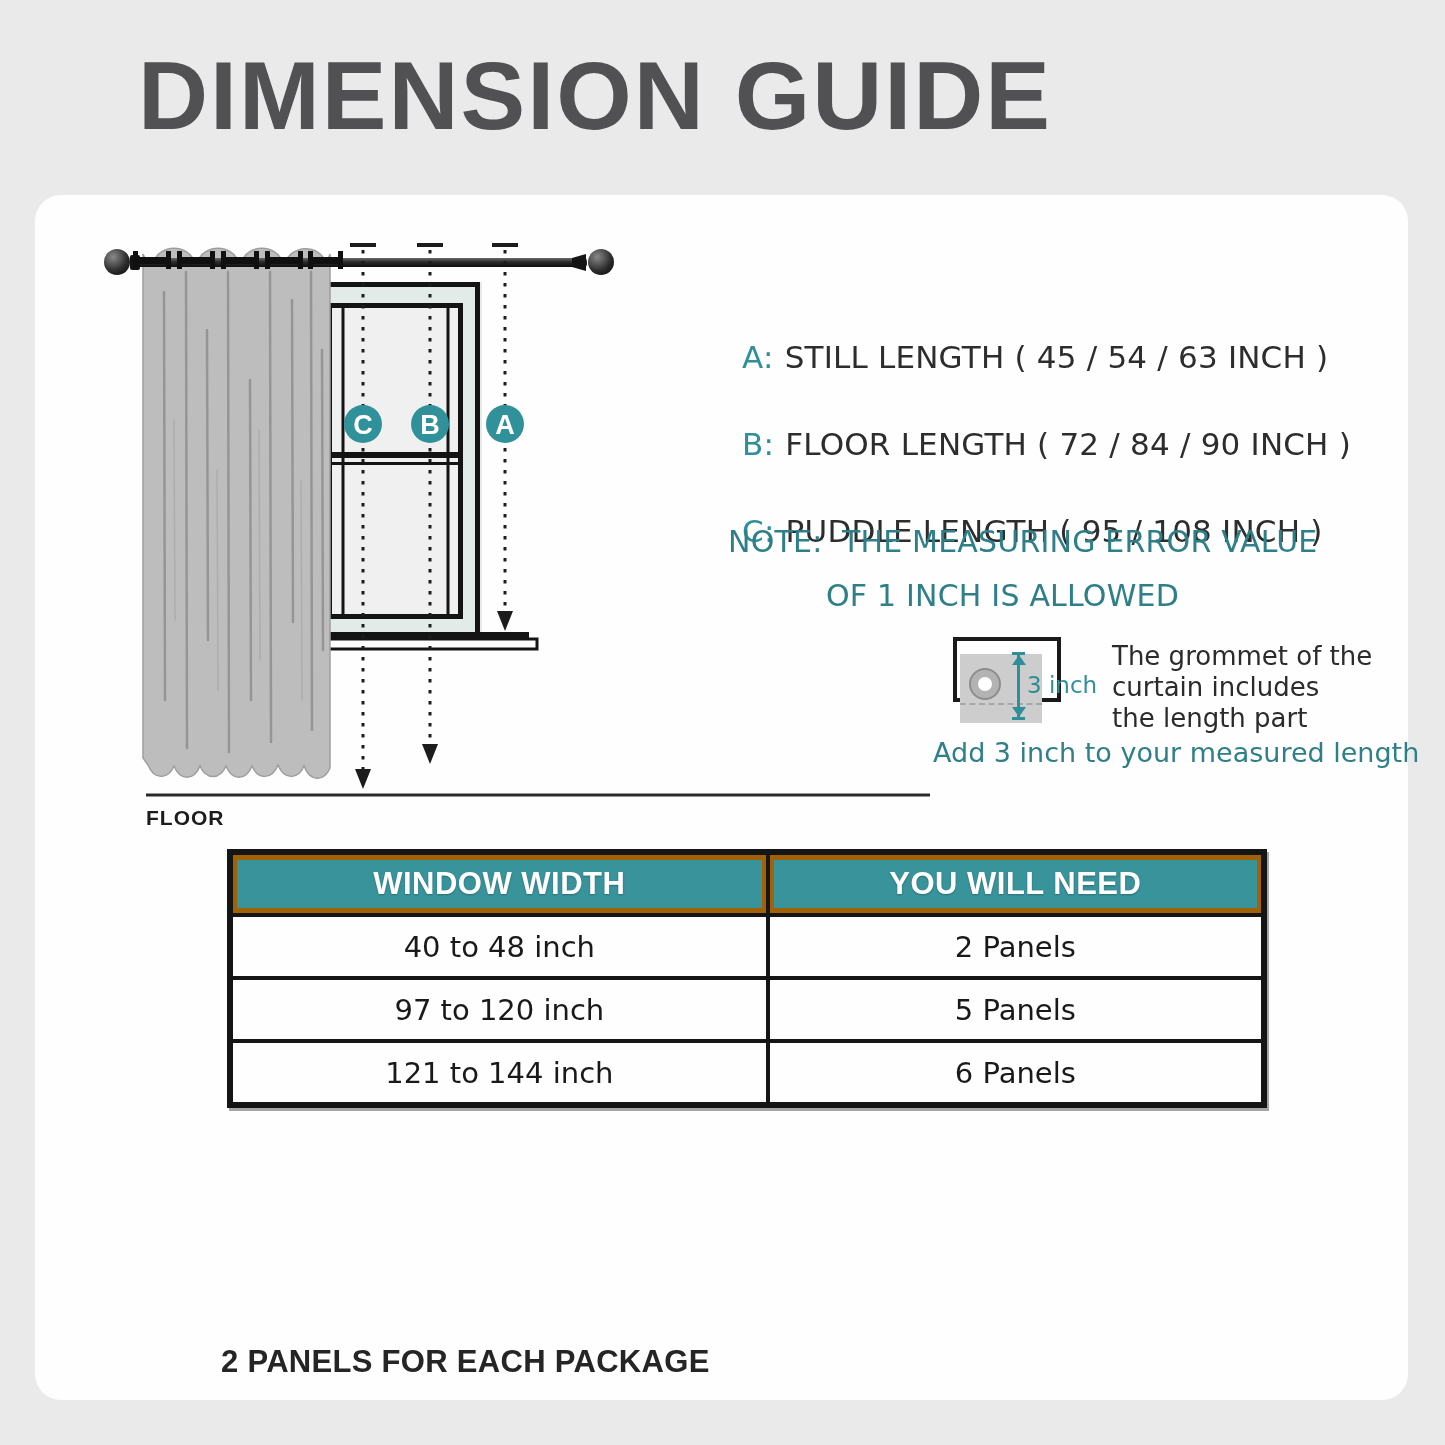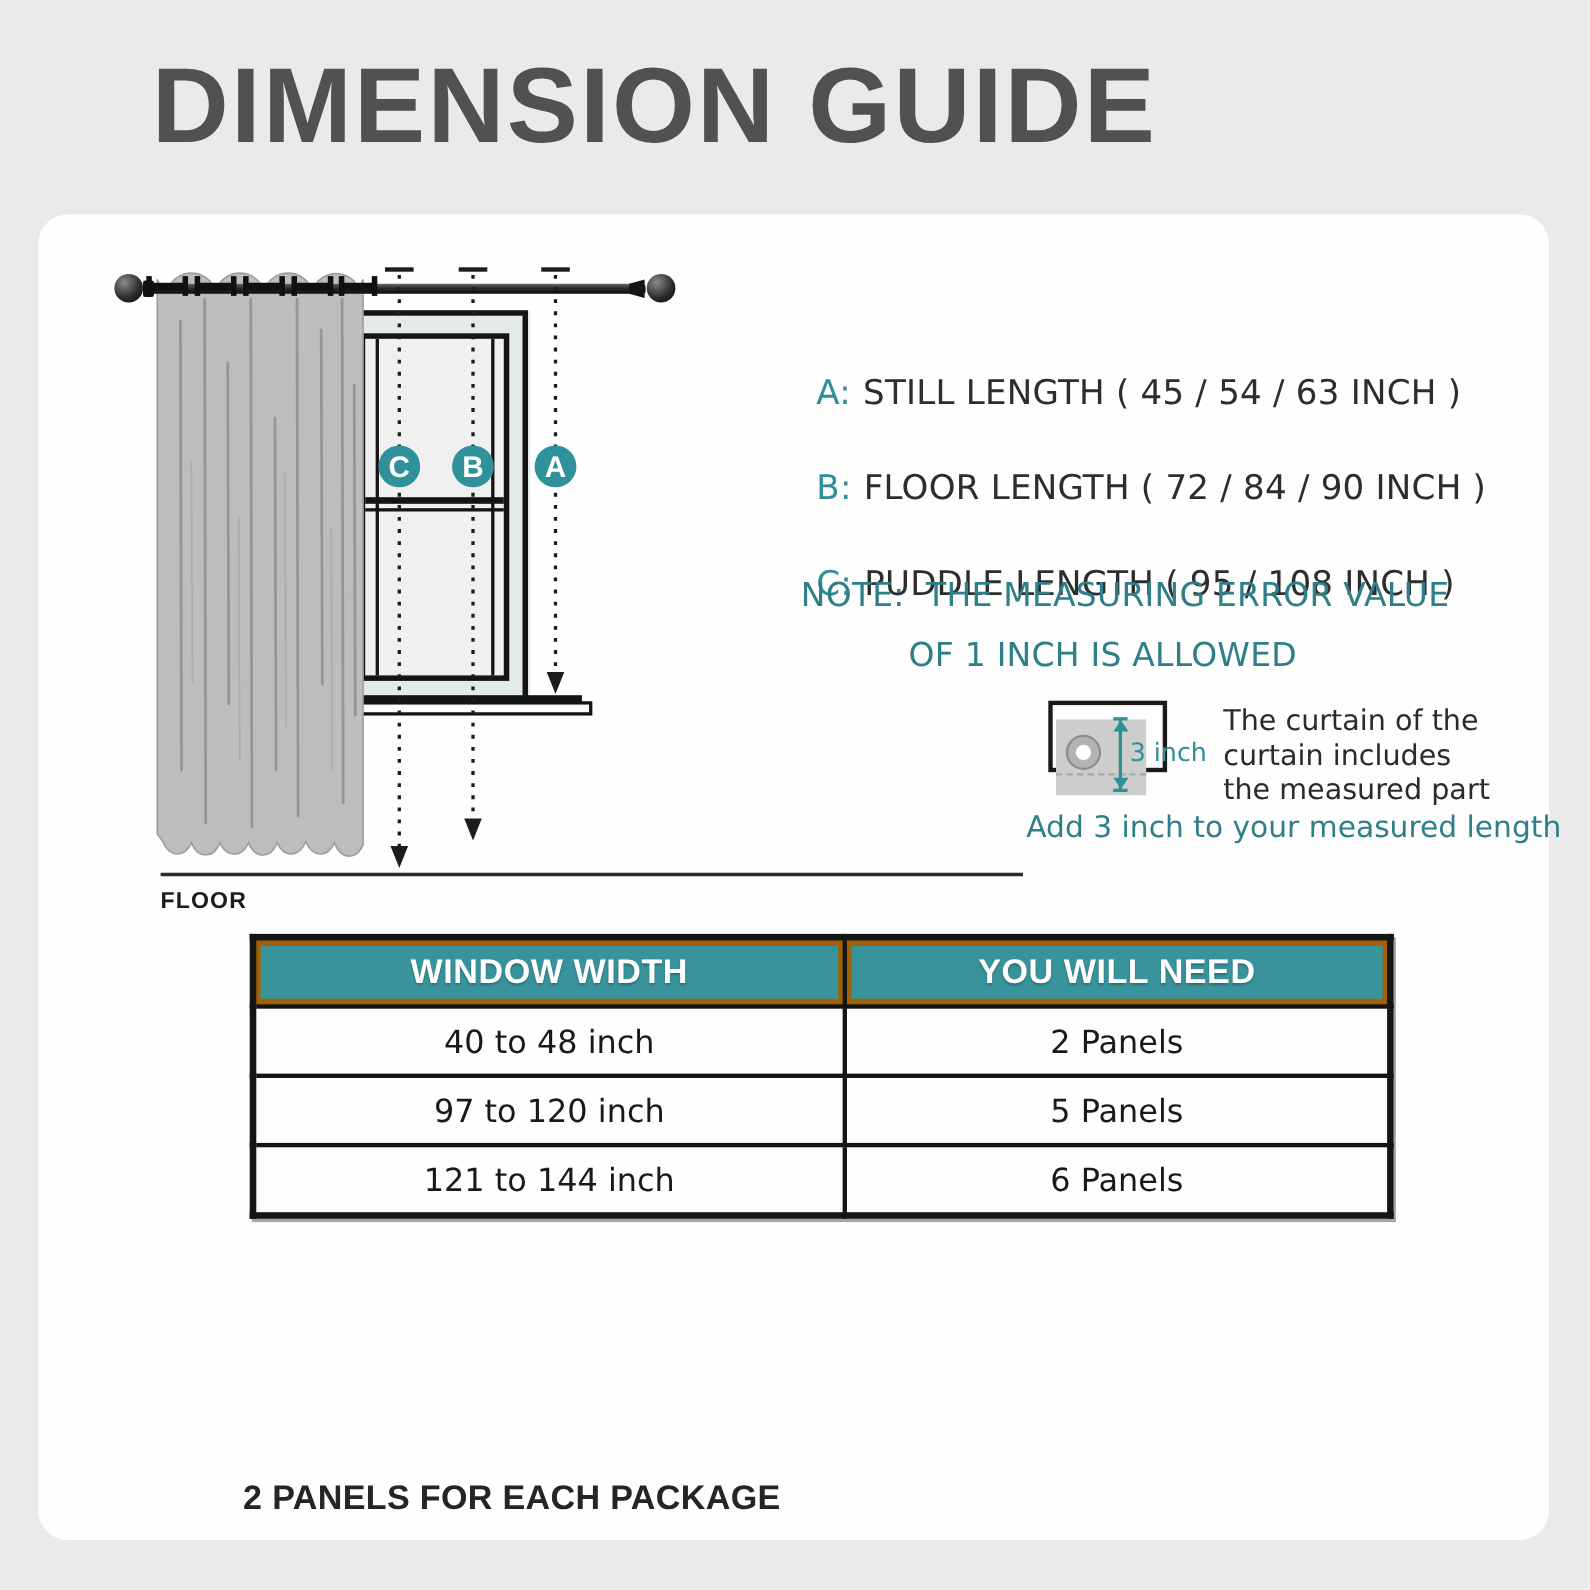--- a/index.html
+++ b/index.html
@@ -250,23 +250,23 @@
   <div class="garrow">
     <div class="bar" style="top:0;"></div>
     <div class="stem"></div>
     <div class="tri-up"></div>
     <div class="tri-dn"></div>
     <div class="bar" style="bottom:0;"></div>
   </div>
   <div class="glabel">3 inch</div>
 </div>
 <div class="gtext">
-  <div>The curtain of the</div>
+  <div>The grommet of the</div>
   <div>curtain includes</div>
-  <div>the measured part</div>
+  <div>the length part</div>
 </div>
 <div class="gadd">Add 3 inch to your measured length</div>
 
 <table class="size-table">
   <colgroup>
       <col class="col-w">
       <col class="col-n">
     </colgroup>
   <thead>
     <tr>

